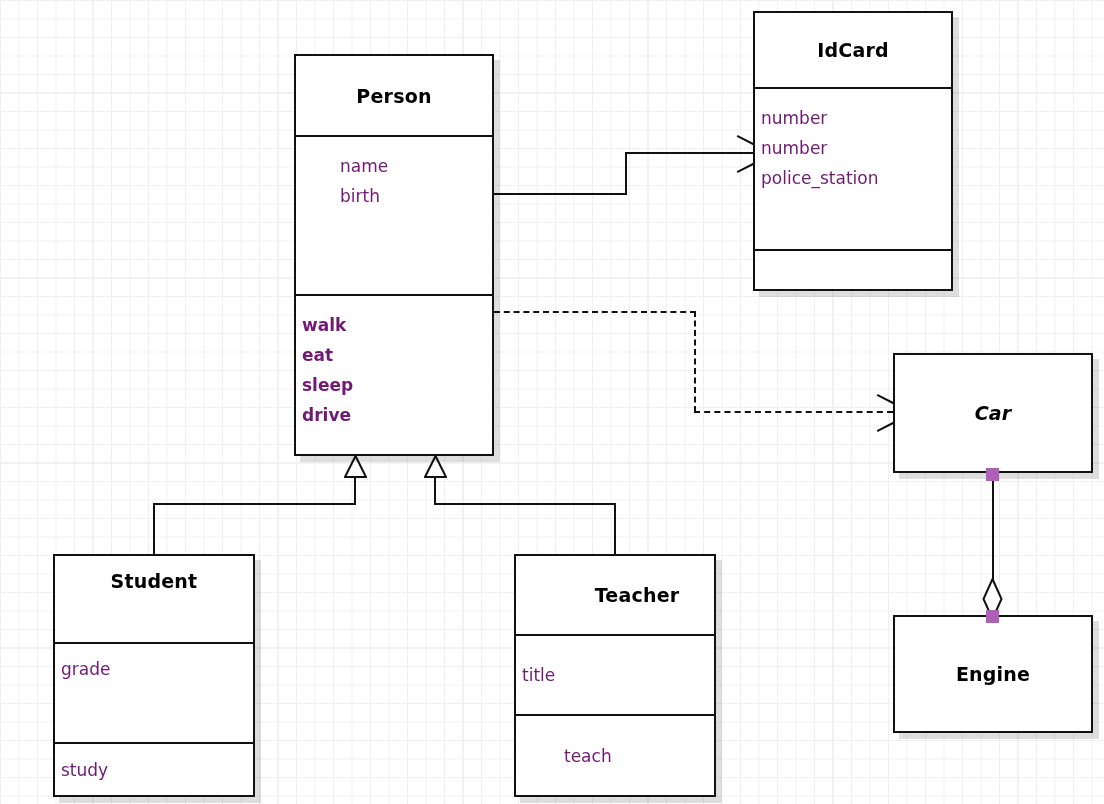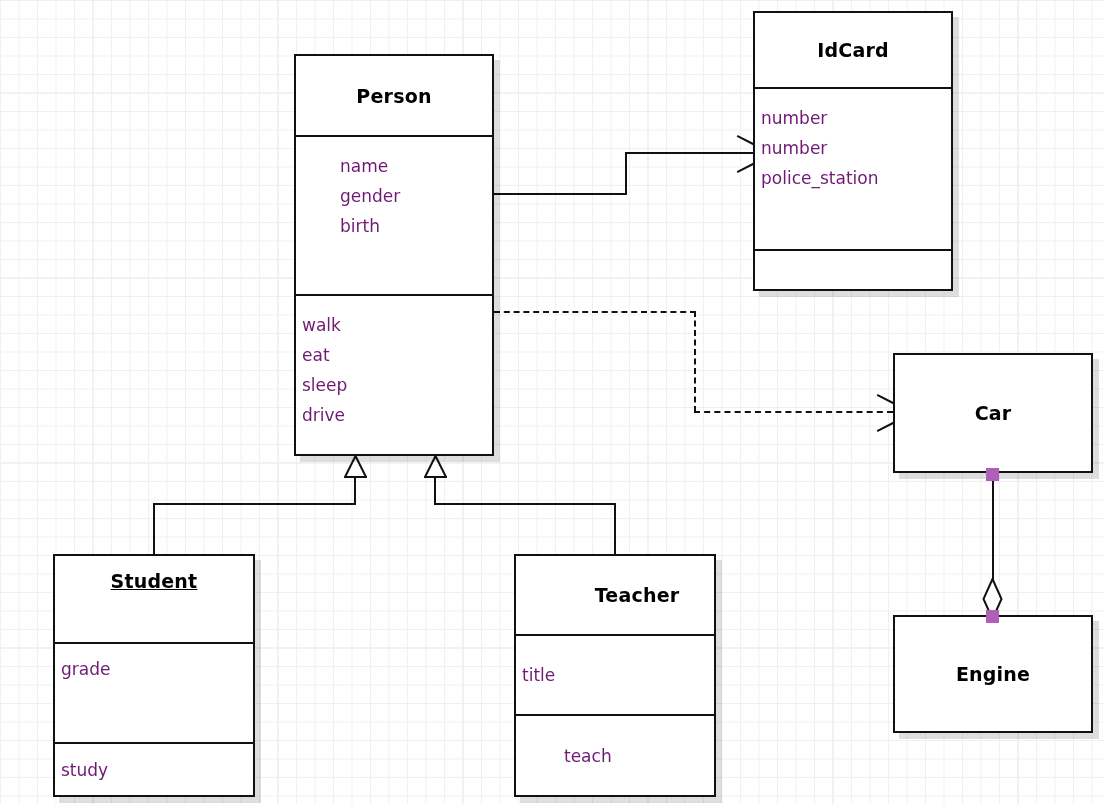--- a/index.html
+++ b/index.html
@@ -158,51 +158,50 @@
 
   <div class="seg-v" style="left:992px; top:474px; height:112px;"></div>
   <svg class="diamond" style="left:982px; top:578px;" width="21" height="42" viewBox="0 0 21 42">
     <polygon points="10.5,1 19.5,21 10.5,41 1.5,21" fill="#ffffff" stroke="#111111" stroke-width="2" stroke-linejoin="miter"></polygon>
   </svg>
 
   <div class="uml-class" style="left:294px; top:54px; width:200px; height:402px;">
     <div class="uml-title" style="height:80px;">Person</div>
     <div class="uml-compartment" style="height:160px;padding-left:44px;">
       <div class="uml-member">name</div>
-      <div class="uml-member">gender</div>
       <div class="uml-member">birth</div>
     </div>
-    <div class="uml-compartment" style="height:162px;">
+    <div class="uml-compartment" style="height:162px;font-weight:bold;">
       <div class="uml-member">walk</div>
       <div class="uml-member">eat</div>
       <div class="uml-member">sleep</div>
       <div class="uml-member">drive</div>
     </div>
   </div>
 
   <div class="uml-class" style="left:753px; top:11px; width:200px; height:280px;">
     <div class="uml-title" style="height:75px;">IdCard</div>
     <div class="uml-compartment" style="height:165px;">
       <div class="uml-member">number</div>
       <div class="uml-member">number</div>
       <div class="uml-member">police_station</div>
     </div>
     <div class="uml-compartment" style="height:40px;"></div>
   </div>
 
   <div class="uml-class" style="left:893px; top:353px; width:200px; height:120px;">
-    <div class="uml-title" style="height:116px;">Car</div>
+    <div class="uml-title" style="height:116px;font-style:italic;">Car</div>
   </div>
 
   <div class="uml-class" style="left:893px; top:615px; width:200px; height:118px;">
     <div class="uml-title" style="height:114px;">Engine</div>
   </div>
 
   <div class="uml-class" style="left:53px; top:554px; width:202px; height:243px;">
-    <div class="uml-title" style="height:78px;text-decoration:underline;">Student</div>
+    <div class="uml-title" style="height:78px;">Student</div>
     <div class="uml-compartment center-v" style="height:80px;margin-top:36px;">
       <div class="uml-member">grade</div>
     </div>
     <div class="uml-compartment center-v" style="height:81px;margin-top:48px;">
       <div class="uml-member">study</div>
     </div>
   </div>
 
   <div class="uml-class" style="left:514px; top:554px; width:202px; height:243px;">
     <div class="uml-title" style="height:78px;padding-left:44px;">Teacher</div>

